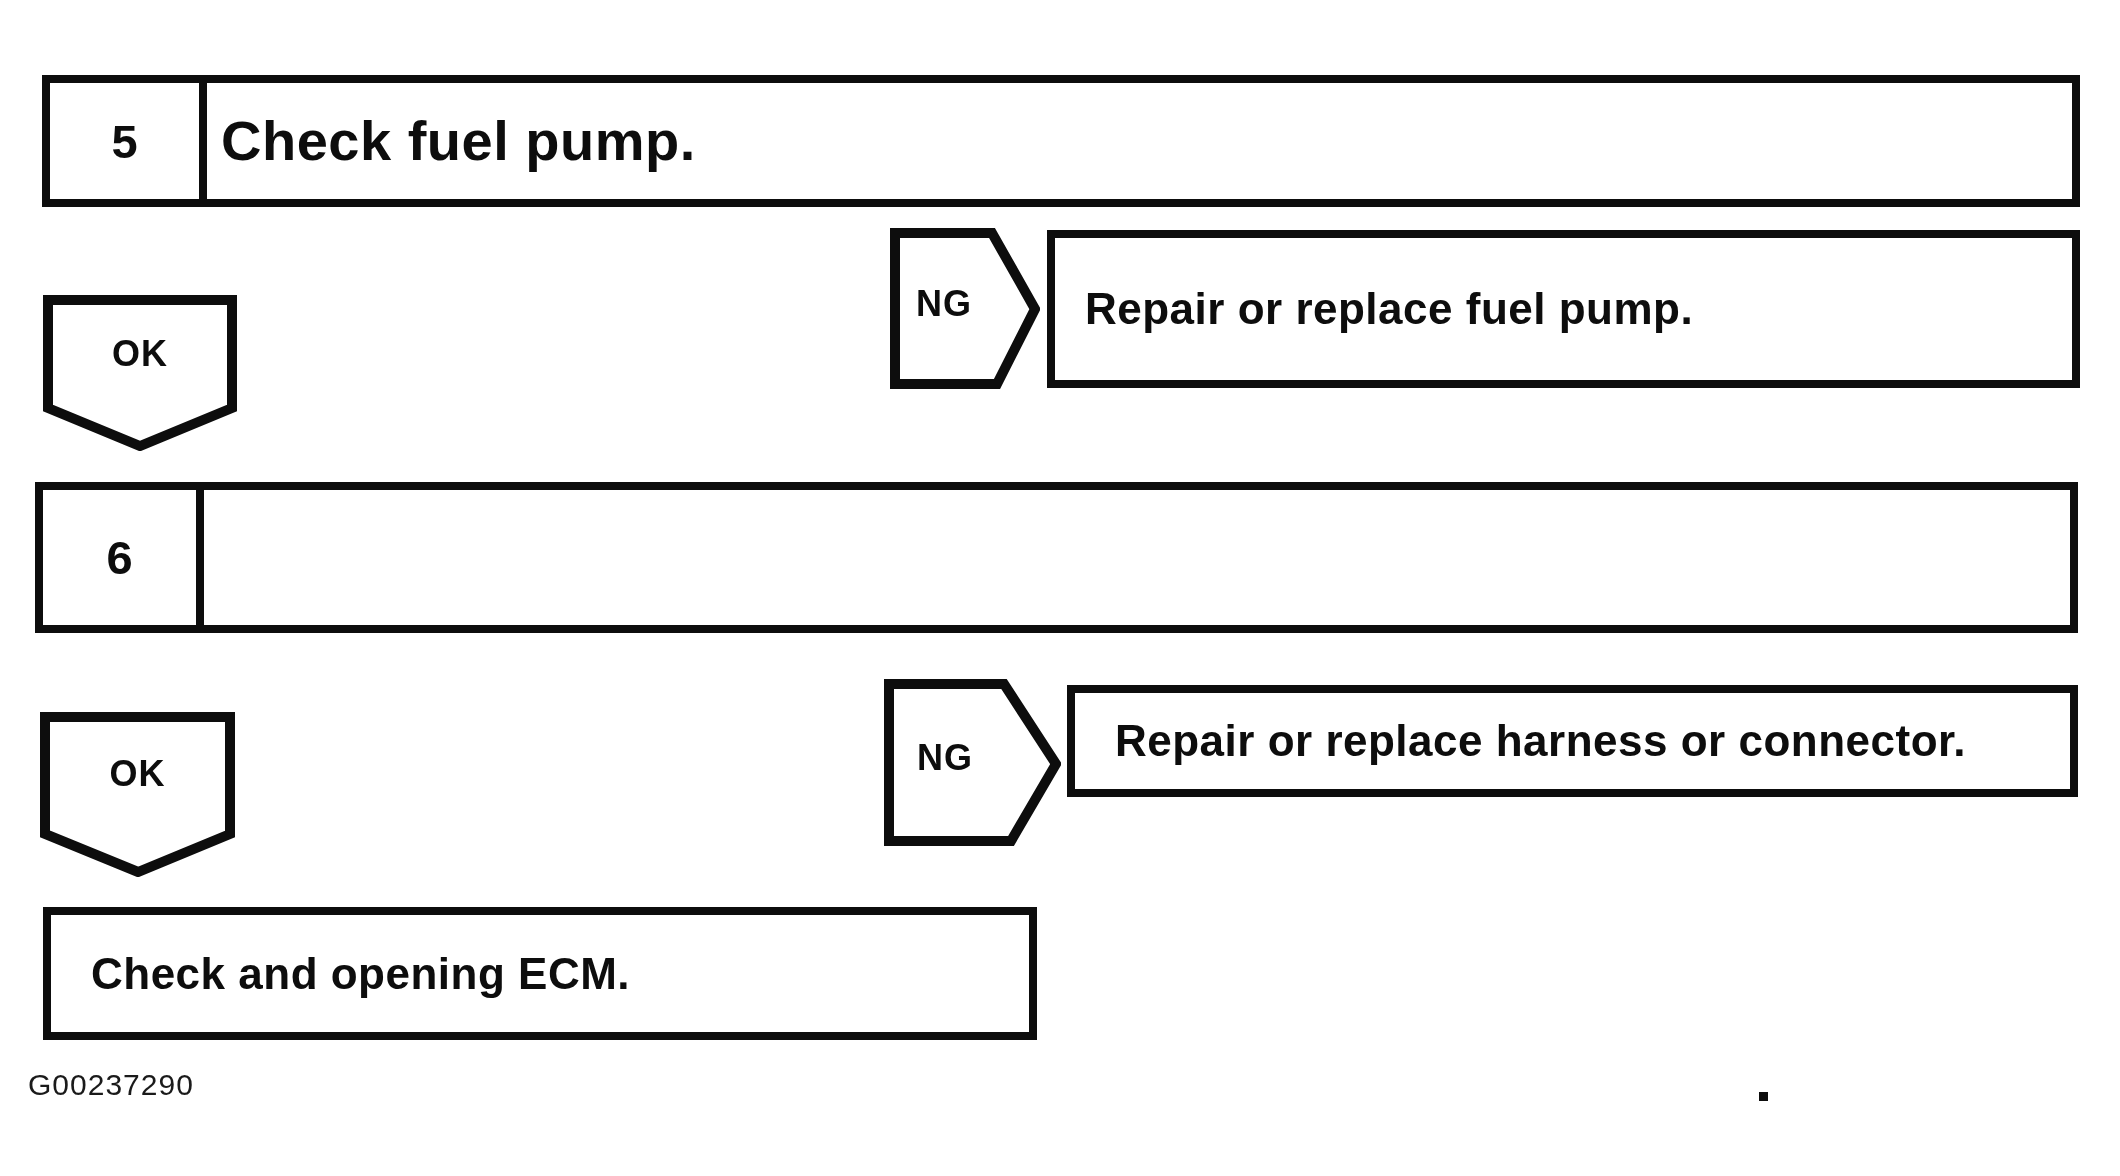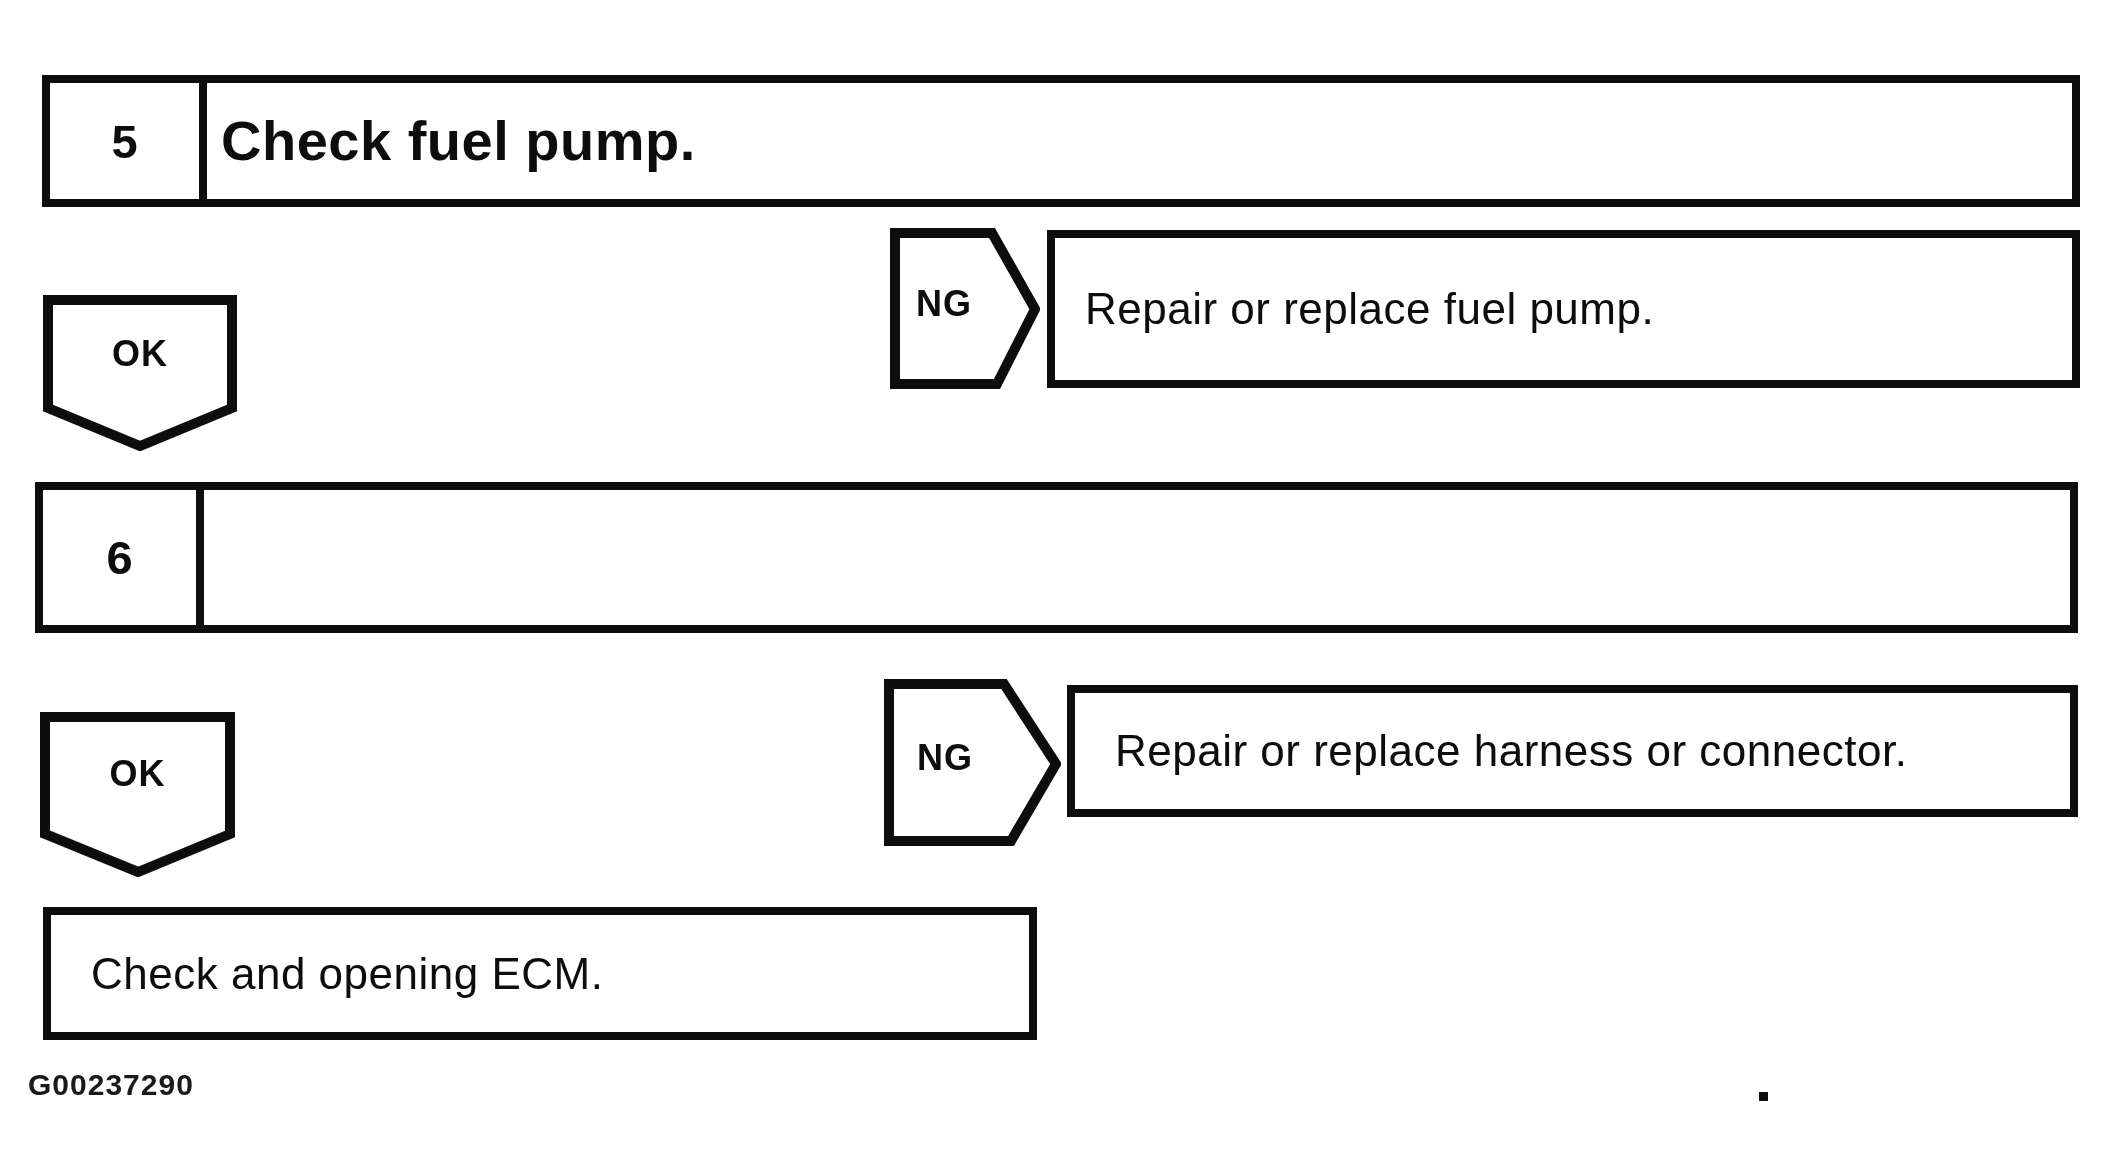--- a/index.html
+++ b/index.html
@@ -80,34 +80,34 @@
 
   
   .plain-box {
     position: absolute;
     box-sizing: border-box;
     border: 8px solid #0d0d0d;
     background: #ffffff;
     display: flex;
     align-items: center;
     font-size: 44px;
-    font-weight: 400;
+    font-weight: 700;
     letter-spacing: 0.5px;
   }
   .result1 { left: 1047px; top: 230px; width: 1033px; height: 158px; padding-left: 30px; }
-  .result2 { left: 1067px; top: 685px; width: 1011px; height: 132px; padding-left: 40px; }
+  .result2 { left: 1067px; top: 685px; width: 1011px; height: 112px; padding-left: 40px; }
   .final-box { left: 43px; top: 907px; width: 994px; height: 133px; padding-left: 40px; }
 
   
   .figure-id {
     position: absolute;
     left: 28px;
     top: 1068px;
     font-size: 30px;
-    font-weight: 700;
+    font-weight: 400;
     letter-spacing: 1px;
     color: #1a1a1a;
   }
   
   .dot {
     position: absolute;
     left: 1759px;
     top: 1092px;
     width: 9px;
     height: 9px;

